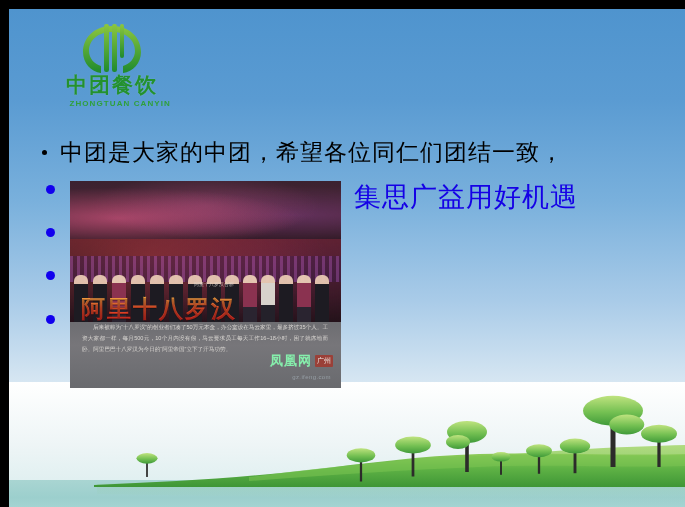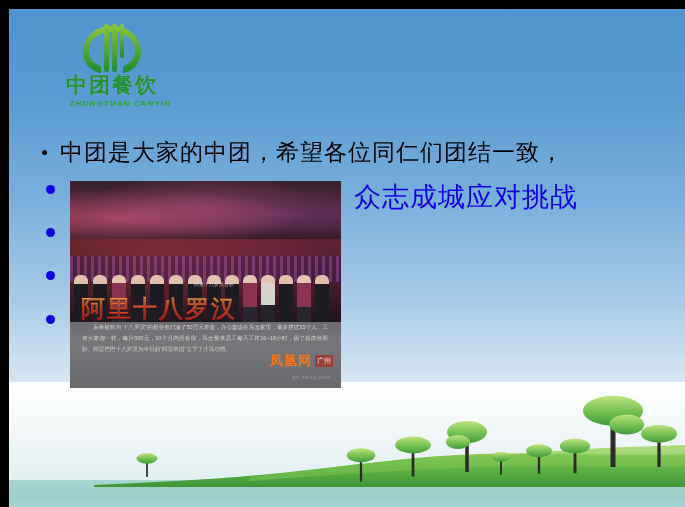--- a/index.html
+++ b/index.html
@@ -211,21 +211,21 @@
     line-height: 11px;
     text-align: justify;
     text-indent: 11px;
   }
   .ph-wm {
     position:absolute; right: 8px; bottom: 18px;
     display:flex; align-items:center; gap:3px;
   }
   .ph-wm .wm-cn {
     font-family: "Liberation Sans","DejaVu Sans",sans-serif;
-    font-weight: bold; font-size: 13px; color: #f97316;
+    font-weight: bold; font-size: 13px; color: #86efac;
     letter-spacing: 1px;
   }
   .ph-wm .wm-city {
     font-family: "Liberation Sans","DejaVu Sans",sans-serif;
     font-size: 7px; color:#efe9e4; background:#9a4038;
     padding: 1px 2px; border-radius:1px;
   }
   .ph-url {
     position:absolute; right: 10px; bottom: 8px;
     font-family:"Liberation Sans","DejaVu Sans",sans-serif;
@@ -378,16 +378,16 @@
       <div class="ph-body">后来被称为“十八罗汉”的创业者们凑了50万元本金，办公室设在马云家里，最多挤过35个人。工资大家都一样，每月500元，10个月内没有假，马云要求员工每天工作16~18小时，困了就席地而卧。阿里巴巴十八罗汉为今日的“阿里帝国”立下了汗马功劳。</div>
       <div class="ph-wm">
         <span class="wm-cn">凤凰网</span>
         <span class="wm-city">广州</span>
       </div>
       <div class="ph-url">gz.ifeng.com</div>
     </div>
   </div>
 
   <div class="slogans">
-    <div class="slogan">众志成城应对挑战</div>
+    <div class="slogan">集思广益用好机遇</div>
   </div>
 
 </div>
 
 </body></html>

